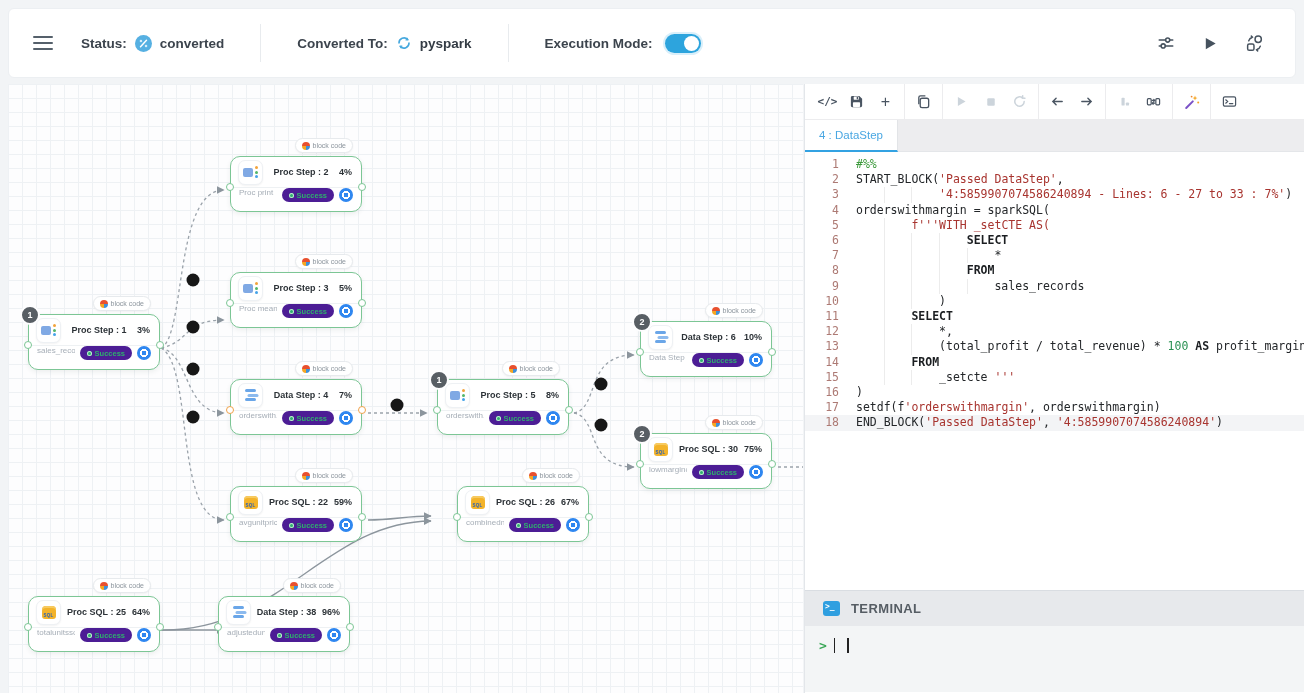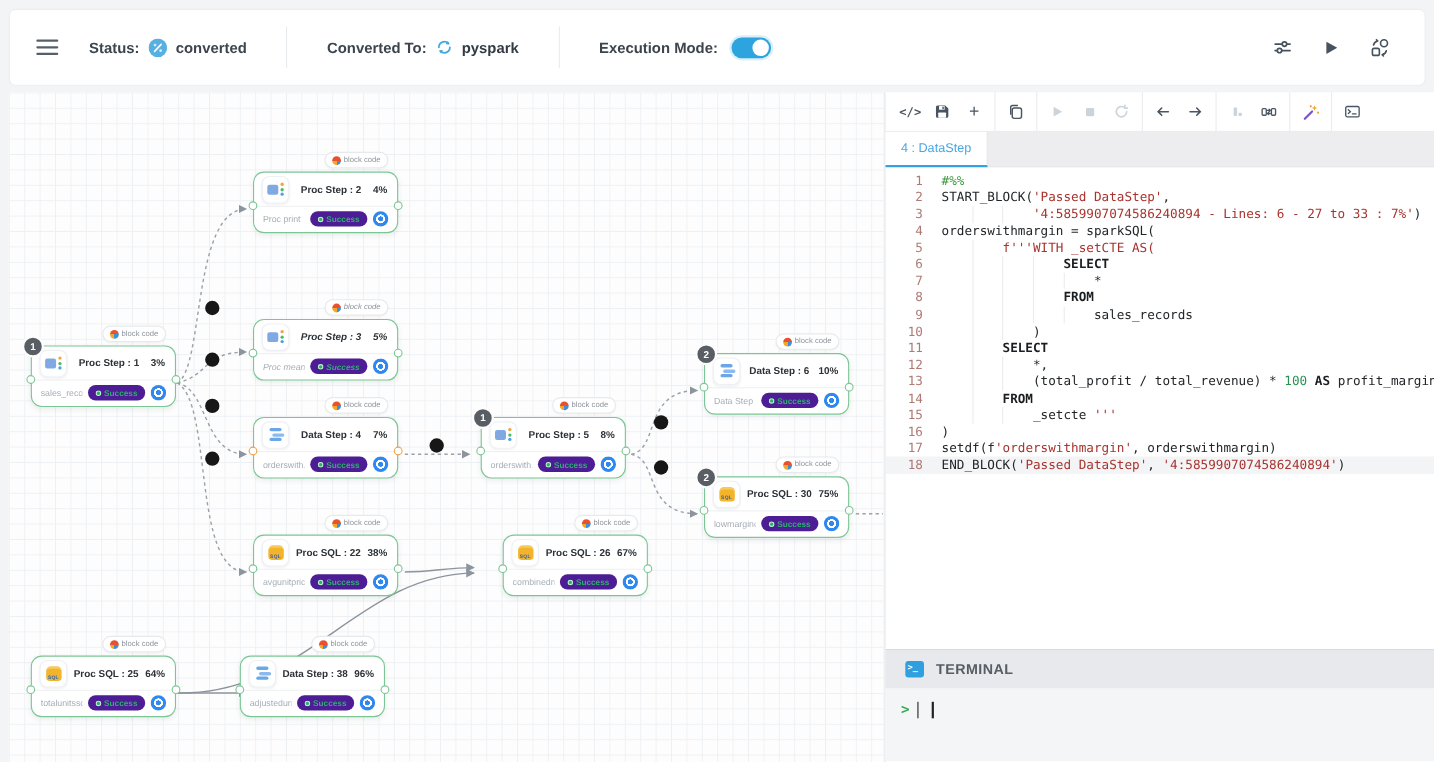--- a/index.html
+++ b/index.html
@@ -28,21 +28,21 @@
     background-image:linear-gradient(#eef1f4 1px, transparent 1px),
                      linear-gradient(90deg,#eef1f4 1px, transparent 1px);
     background-size:14px 14px; overflow:hidden; }
   .edges { position:absolute; left:0; top:0; }
   .gnode { position:absolute; width:132px; height:56px; background:#fff;
     border:1.4px solid #7cc695; border-radius:10px;
     box-shadow:0 2px 5px rgba(40,60,50,.08); }
   .gn-top { height:31px; display:flex; align-items:center; padding:0 7px; gap:4px; border-bottom:1px solid #eef1f3; }
   .gn-title { flex:1; text-align:center; font-size:9px; font-weight:700; color:#2c3237; white-space:nowrap; }
   .gn-pct { font-size:9px; font-weight:700; color:#2c3237; padding-right:2px; }
-  .gn-bot { height:22px; display:flex; align-items:center; padding:0 8px; gap:5px; }
+  .gn-bot { height:22px; display:flex; align-items:flex-start; padding:0 8px; gap:5px; }
   .gn-label { flex:1; font-size:8px; color:#a6aeb7; white-space:nowrap; overflow:hidden; }
   .pill-success { display:flex; align-items:center; gap:3px; background:#4c1d95; color:#2fae6e;
     font-size:7.5px; font-weight:700; padding:2.5px 7px; border-radius:9px; }
   .pill-success .sdot { width:5px; height:5px; border-radius:50%; background:#2fae6e; box-shadow:inset 0 0 0 1px #bfe9d2; }
   .gn-action { width:14px; height:14px; border-radius:50%; background:#2f87f0;
     background-image:radial-gradient(circle at 50% 50%, #2f87f0 0 2.2px, #fff 2.4px 4px, #2f87f0 4.2px); cursor:pointer; }
   .chip { width:25px; height:25px; border:1px solid #eef1f4; border-radius:7px; background:#fff;
     display:flex; align-items:center; justify-content:center; box-shadow:0 1px 2px rgba(0,0,0,.05); }
   .chip .proc { display:flex; align-items:center; gap:2px; }
   .chip .proc .sq { width:10px; height:9px; background:#80a9e4; border-radius:2px; }
@@ -247,21 +247,21 @@
             </span>
             <span class="gn-title">Proc Step : 2</span>
             <span class="gn-pct">4%</span>
           </div>
           <div class="gn-bot">
             <span class="gn-label">Proc print</span>
             <span class="pill-success"><span class="sdot"></span>Success</span>
             <span class="gn-action"></span>
           </div>
         </div>
-        <div class="gnode" data-port="green" style="left: 222px; top: 206px; font-style: italic;">
+        <div class="gnode" data-port="green" style="left: 222px; top: 188px;">
           <span class="blockcode">
             <span class="bcicon"></span>
             <span>block code</span>
           </span>
           <span class="port l"></span>
           <span class="port r"></span>
           <div class="gn-top">
             <span class="chip">
               <span class="proc">
                 <span class="sq"></span>
@@ -388,21 +388,21 @@
           </span>
           <span class="port l"></span>
           <span class="port r"></span>
           <div class="gn-top">
             <span class="chip">
               <span class="sqlbox">
                 <b>SQL</b>
               </span>
             </span>
             <span class="gn-title">Proc SQL : 22</span>
-            <span class="gn-pct">38%</span>
+            <span class="gn-pct">59%</span>
           </div>
           <div class="gn-bot">
             <span class="gn-label">avgunitprice...</span>
             <span class="pill-success"><span class="sdot"></span>Success</span>
             <span class="gn-action"></span>
           </div>
         </div>
         <div class="gnode" data-port="green" style="left: 449px; top: 402px;">
           <span class="blockcode">
             <span class="bcicon"></span>

